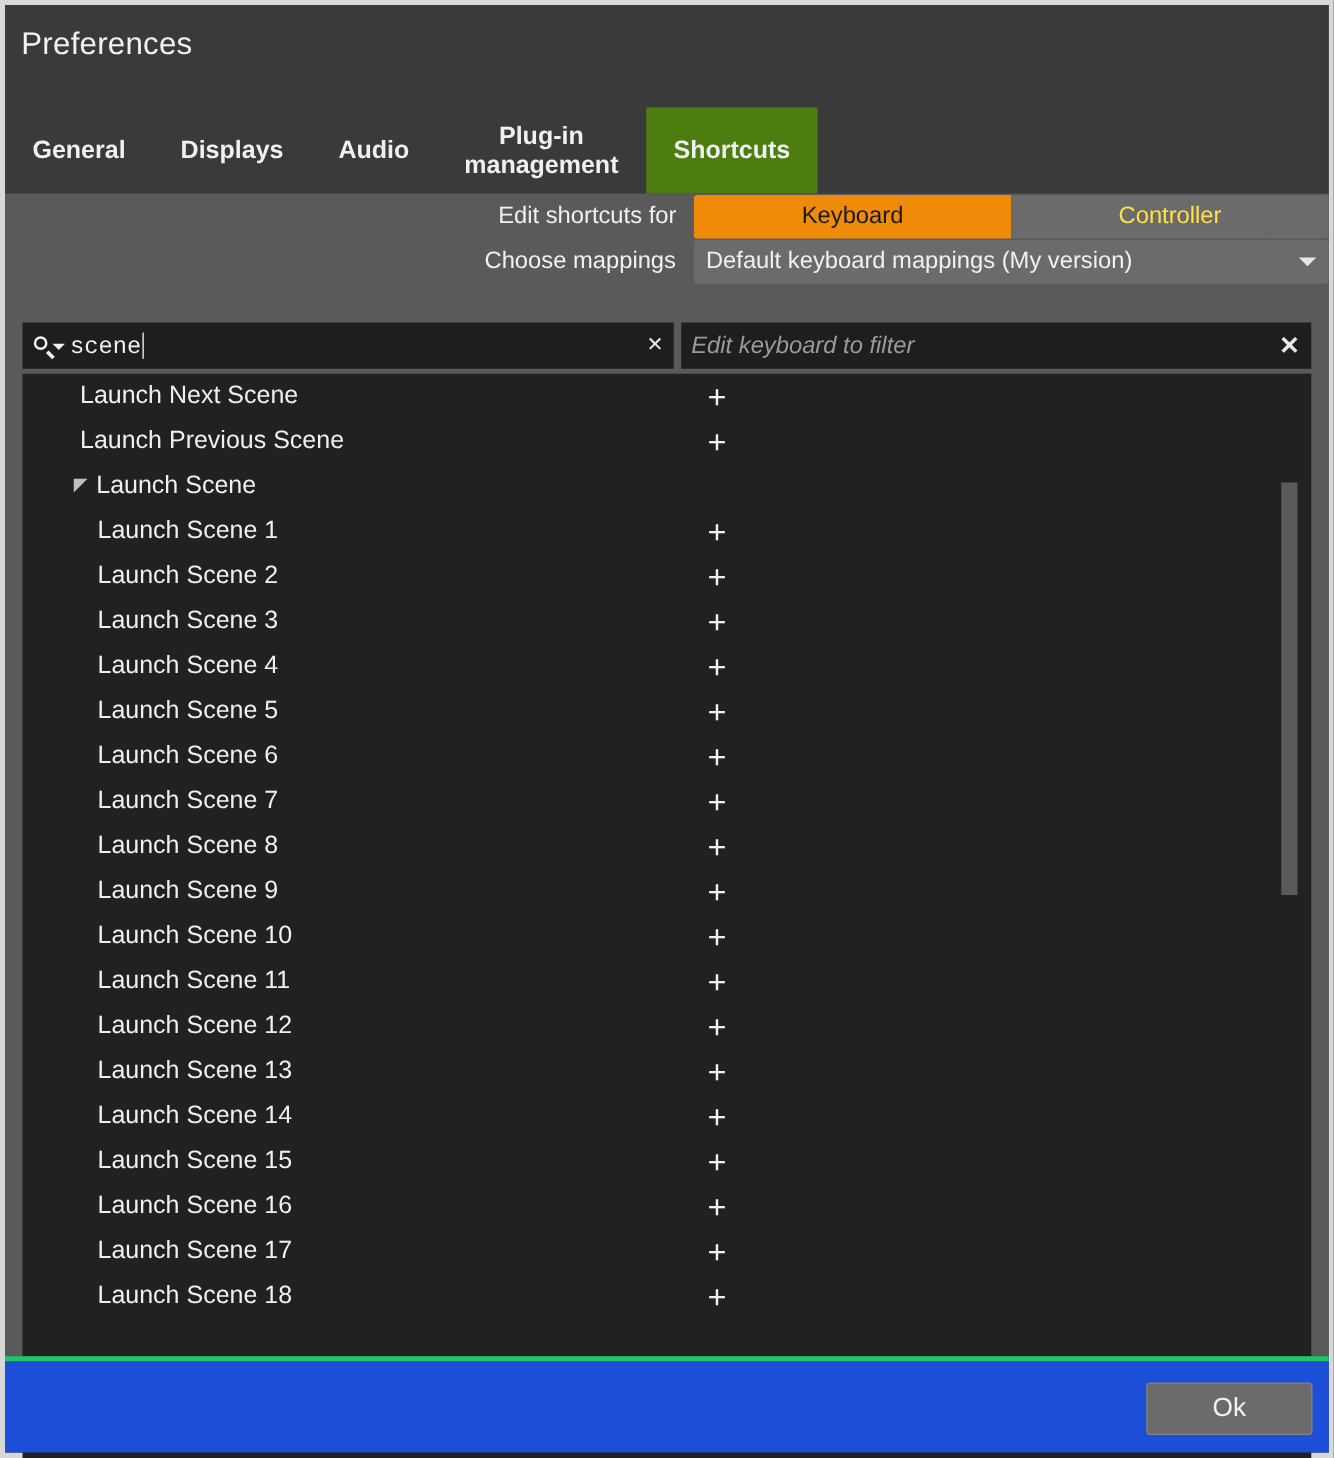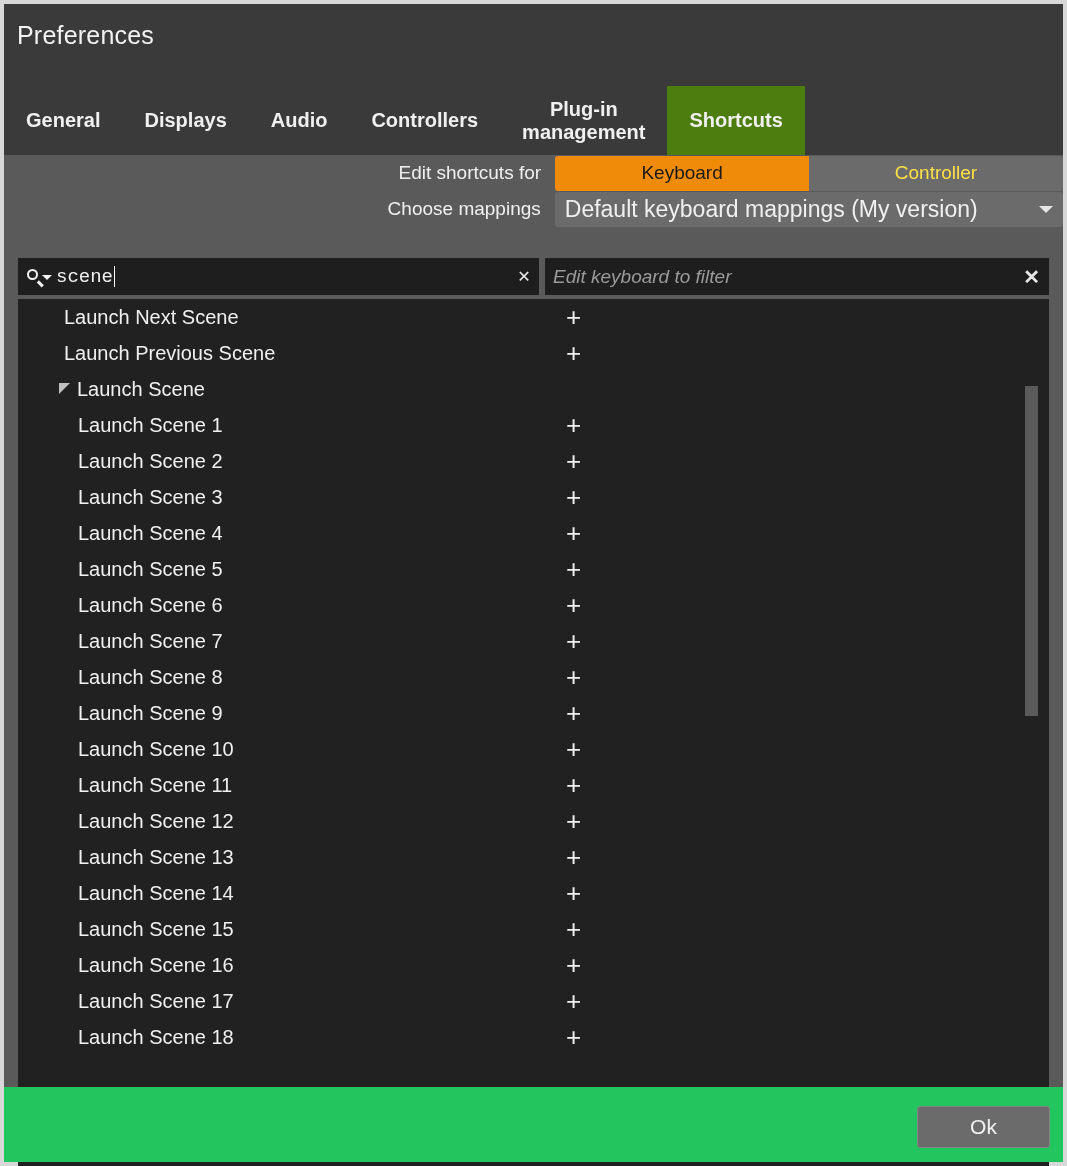--- a/index.html
+++ b/index.html
@@ -127,21 +127,21 @@
     width: 516px;
     height: 35px;
     background: #6b6b6b;
     border-radius: 3px;
     display: flex;
     align-items: center;
     box-sizing: border-box;
     padding: 0 30px 0 10px;
   }
   .select-value {
-    font-size: 23px;
+    font-size: 19px;
     color: #f0f0f0;
     white-space: nowrap;
     overflow: hidden;
   }
   .caret {
     position: absolute;
     right: 10px;
     top: 50%;
     margin-top: -3px;
     width: 0; height: 0;
@@ -297,22 +297,22 @@
     background: #5a5a5a;
   }
 
   
   .footer {
     position: absolute;
     left: 0;
     right: 0;
     bottom: 0;
     height: 73px;
-    background: #22c55e;
-    border-top: 2px solid #22c55e;
+    background: #1d4ed8;
+    border-top: 4px solid #22c55e;
   }
   .ok-button {
     position: absolute;
     right: 13px;
     top: 17px;
     width: 133px;
     height: 42px;
     background: #6b6b6b;
     border: 1px solid #858585;
     border-radius: 3px;
@@ -328,21 +328,20 @@
 <body>
 
 <div class="dialog">
 
   <div class="header">
     <div class="window-title">Preferences</div>
     <div class="tabbar">
         <div class="tab">General</div>
         <div class="tab">Displays</div>
         <div class="tab">Audio</div>
-        <div class="tab">Controllers</div>
         <div class="tab">Plug-in
 management</div>
         <div class="tab active">Shortcuts</div>
         <div class="tab-spacer"></div>
       </div>
   </div>
 
   <div class="body">
 
     <div class="row-controls">

